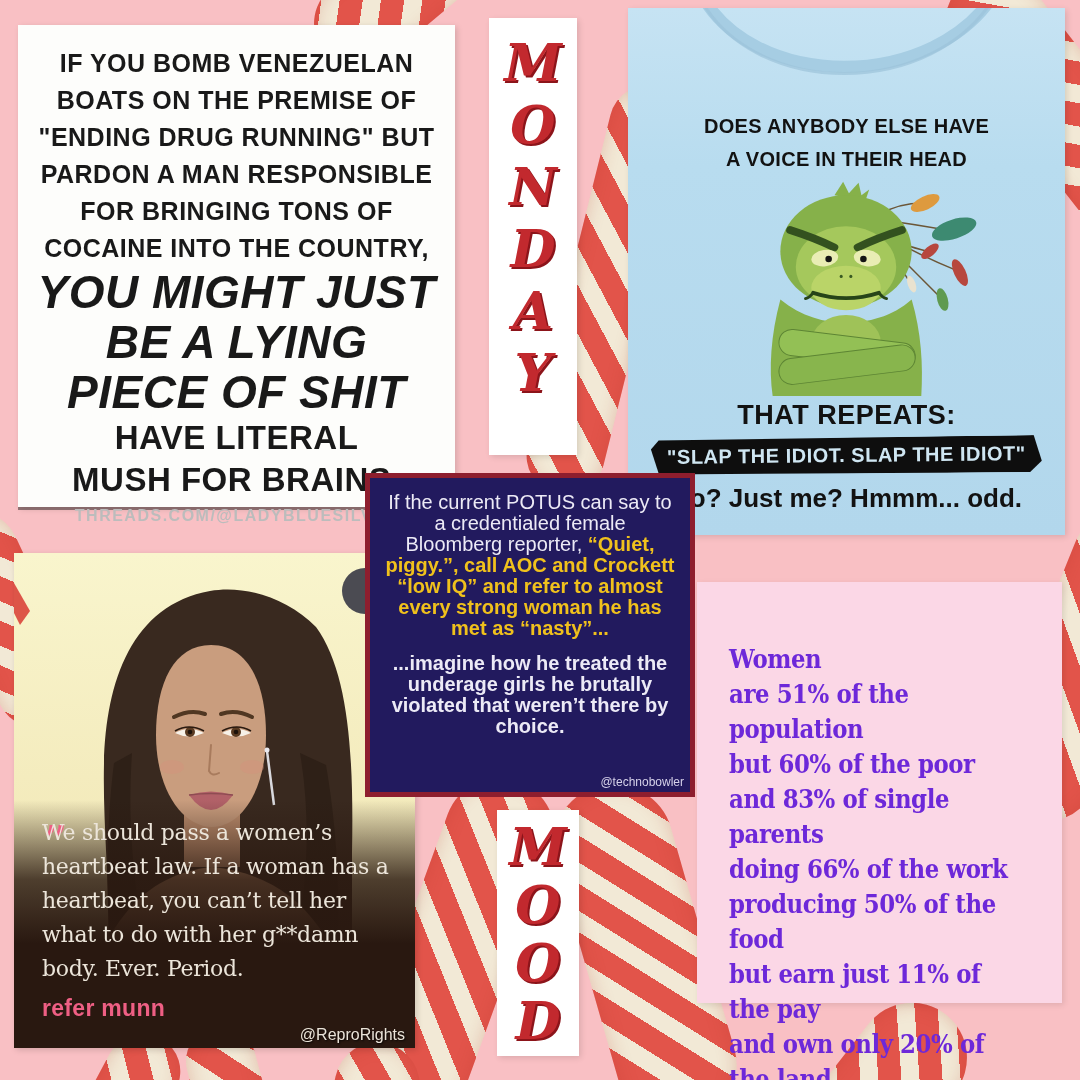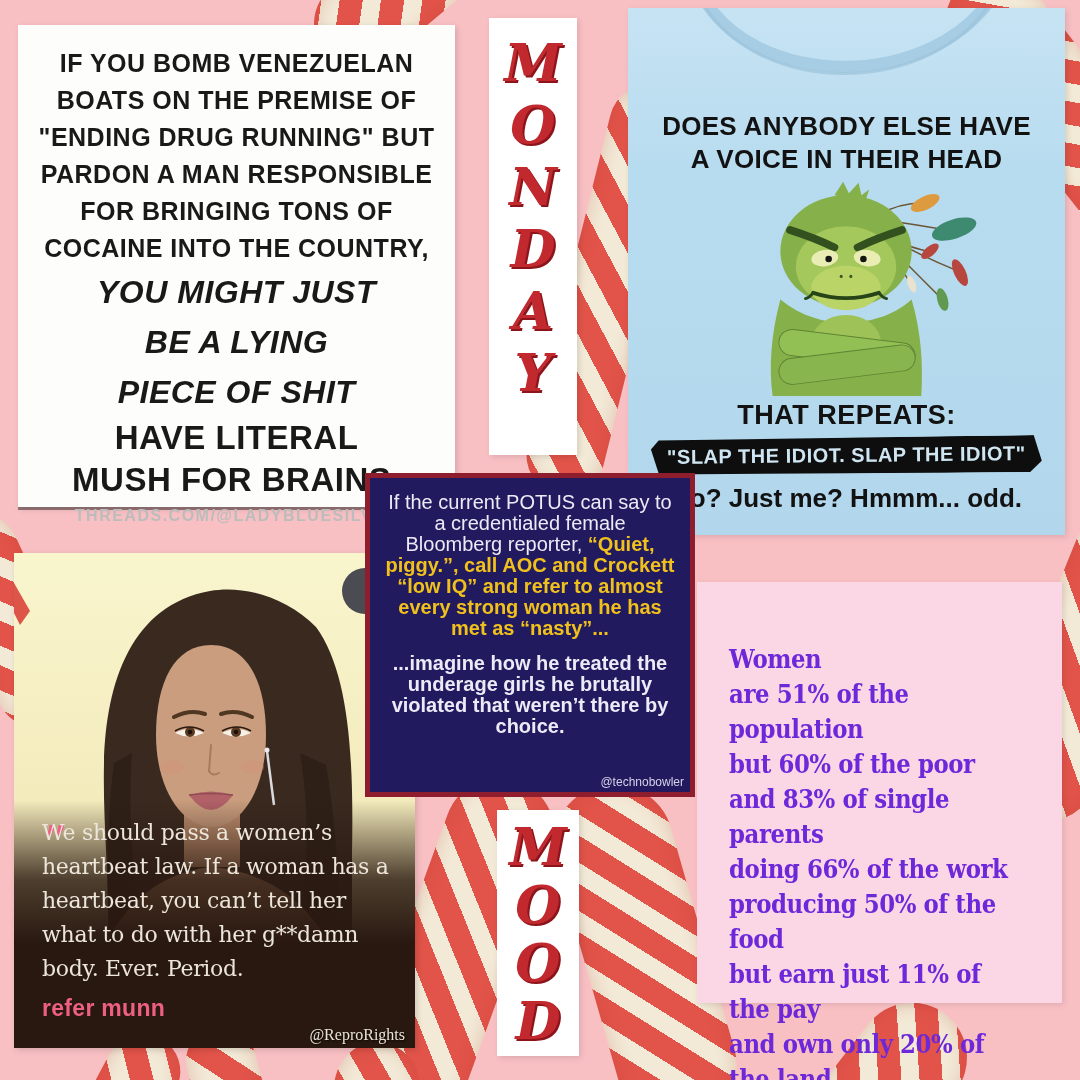--- a/index.html
+++ b/index.html
@@ -14,21 +14,21 @@
     box-shadow:inset 0 0 18px rgba(180,50,40,.25);
   }
   .card{position:absolute;}
   
   .vz-card{
     left:18px;top:25px;width:437px;height:482px;background:#fdfdfb;z-index:2;
     box-shadow:0 3px 0 rgba(60,50,50,.55),2px 2px 6px rgba(0,0,0,.15);
     text-align:center;padding-top:20px;box-sizing:border-box;color:#191919;
   }
   .vz-small{font-weight:700;font-size:25px;line-height:37px;letter-spacing:.5px;}
-  .vz-large{font-weight:700;font-size:32px;line-height:50px;letter-spacing:.5px;font-style:italic;}
+  .vz-large{font-weight:700;font-size:46px;line-height:50px;letter-spacing:.5px;font-style:italic;}
   .vz-med{font-weight:700;font-size:33px;line-height:42px;letter-spacing:.5px;}
   .vz-attr{margin-top:6px;font-weight:700;font-size:16px;letter-spacing:1.5px;color:#bcbcbc;}
   
   .strip{
     background:#ffffff;z-index:2;text-align:center;
     box-shadow:2px 2px 6px rgba(0,0,0,.12);
   }
   .strip-monday{left:489px;top:18px;width:88px;height:437px;padding-top:14px;box-sizing:border-box;}
   .strip-mood{left:497px;top:810px;width:82px;height:246px;padding-top:8px;box-sizing:border-box;}
   .strip-letter{
@@ -38,21 +38,21 @@
   }
   .strip-mood .strip-letter{line-height:58px;}
   
   .shirt{
     left:628px;top:8px;width:437px;height:527px;z-index:2;
     background:linear-gradient(180deg,#c6e3f3 0%,#b8dcef 30%,#b2d7ec 100%);
     box-shadow:2px 2px 6px rgba(0,0,0,.12);
     text-align:center;box-sizing:border-box;color:#121212;
   }
   .shirt-collar{position:absolute;left:0;top:0;width:437px;height:95px;}
-  .shirt-head{margin-top:102px;font-weight:700;font-size:26px;line-height:33px;letter-spacing:.3px;}
+  .shirt-head{margin-top:102px;font-weight:700;font-size:20px;line-height:33px;letter-spacing:.3px;}
   .shirt-art{width:437px;height:222px;display:block;}
   .shirt-repeats{font-weight:700;font-size:27px;letter-spacing:.5px;margin-top:2px;}
   .shirt-banner{
     display:inline-block;background:#0e0e0e;color:#cfe6f2;
     font-weight:700;font-size:20px;letter-spacing:.5px;
     padding:7px 16px;margin-top:6px;transform:rotate(-.6deg);
     clip-path:polygon(0 28%,2% 4%,98% 0,100% 70%,97% 100%,2% 96%);
   }
   .shirt-tag{font-weight:700;font-size:26px;margin-top:9px;}
   
@@ -86,21 +86,21 @@
   .ol-quote{
     position:absolute;left:28px;bottom:62px;width:352px;
     font-family:"DejaVu Serif",serif;font-size:22px;line-height:34px;letter-spacing:-.3px;color:#ece5da;
   }
   .ol-author{
     position:absolute;left:28px;bottom:26px;
     font-weight:700;font-size:23px;color:#ee5f84;letter-spacing:.3px;
   }
   .ol-credit{
     position:absolute;right:10px;bottom:4px;
-    font-family:Liberation Serif, serif;font-size:16px;color:#eae3d8;
+    font-family:Liberation Sans, sans-serif;font-size:16px;color:#eae3d8;
     text-shadow:1px 1px 2px rgba(0,0,0,.8);
   }
   
   .women{
     left:697px;top:582px;width:365px;height:421px;z-index:2;
     background:#fbd7e6;box-shadow:2px 2px 6px rgba(0,0,0,.1);
     box-sizing:border-box;padding:60px 0 0 32px;color:#6d28d9;
   }
   .women-lines{transform:scaleX(.88);transform-origin:left top;}
   .women-line{font-family:"DejaVu Serif",serif;font-weight:700;font-size:26px;line-height:35px;letter-spacing:-.5px;}

